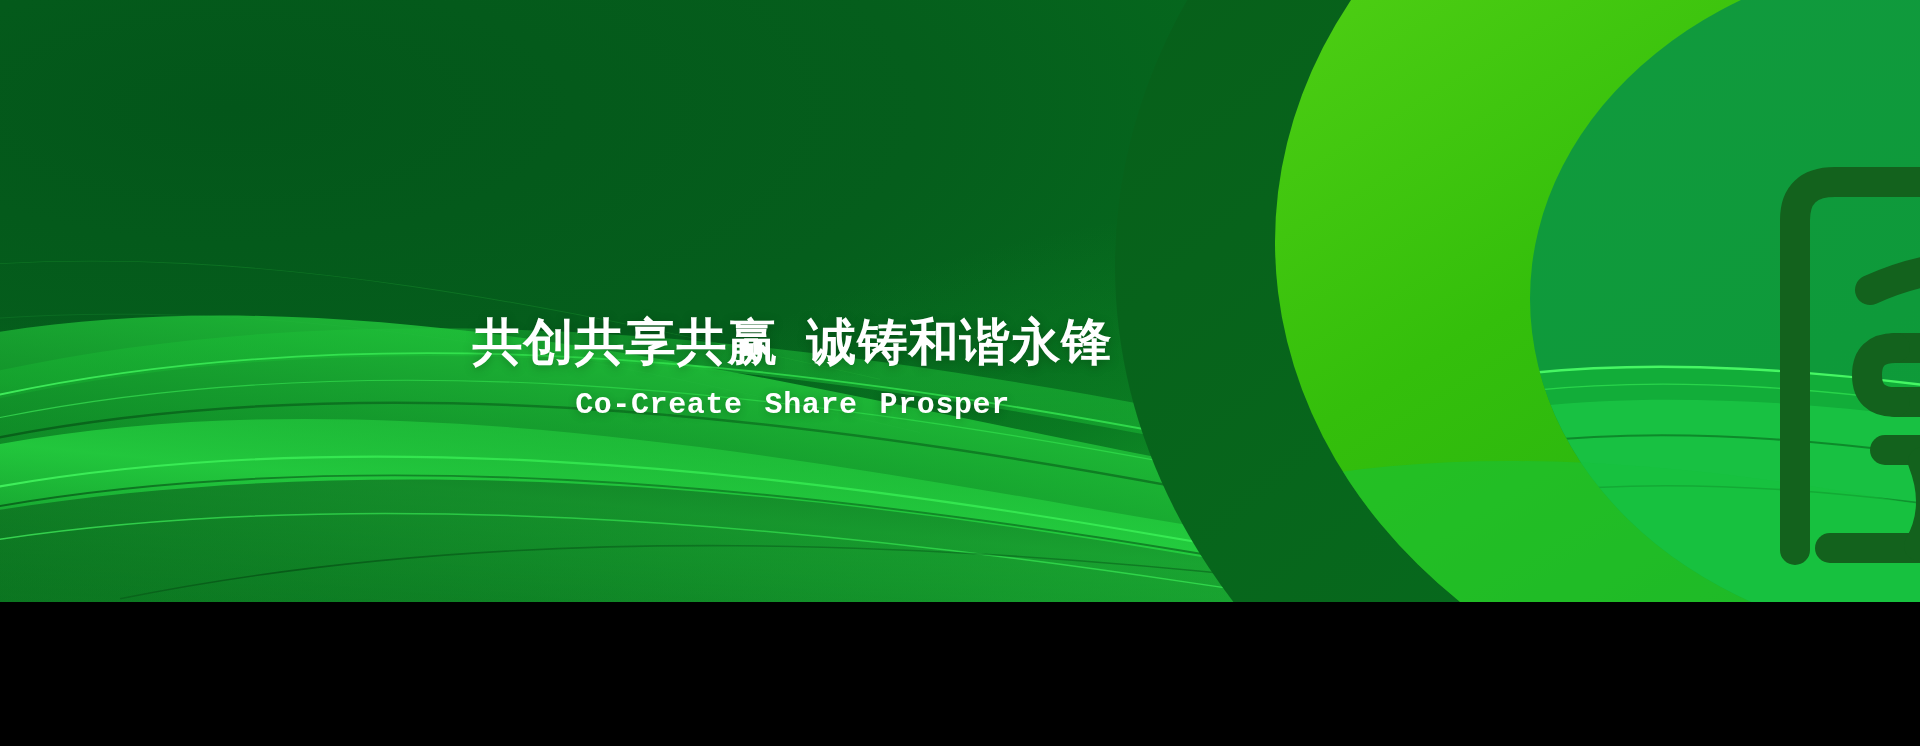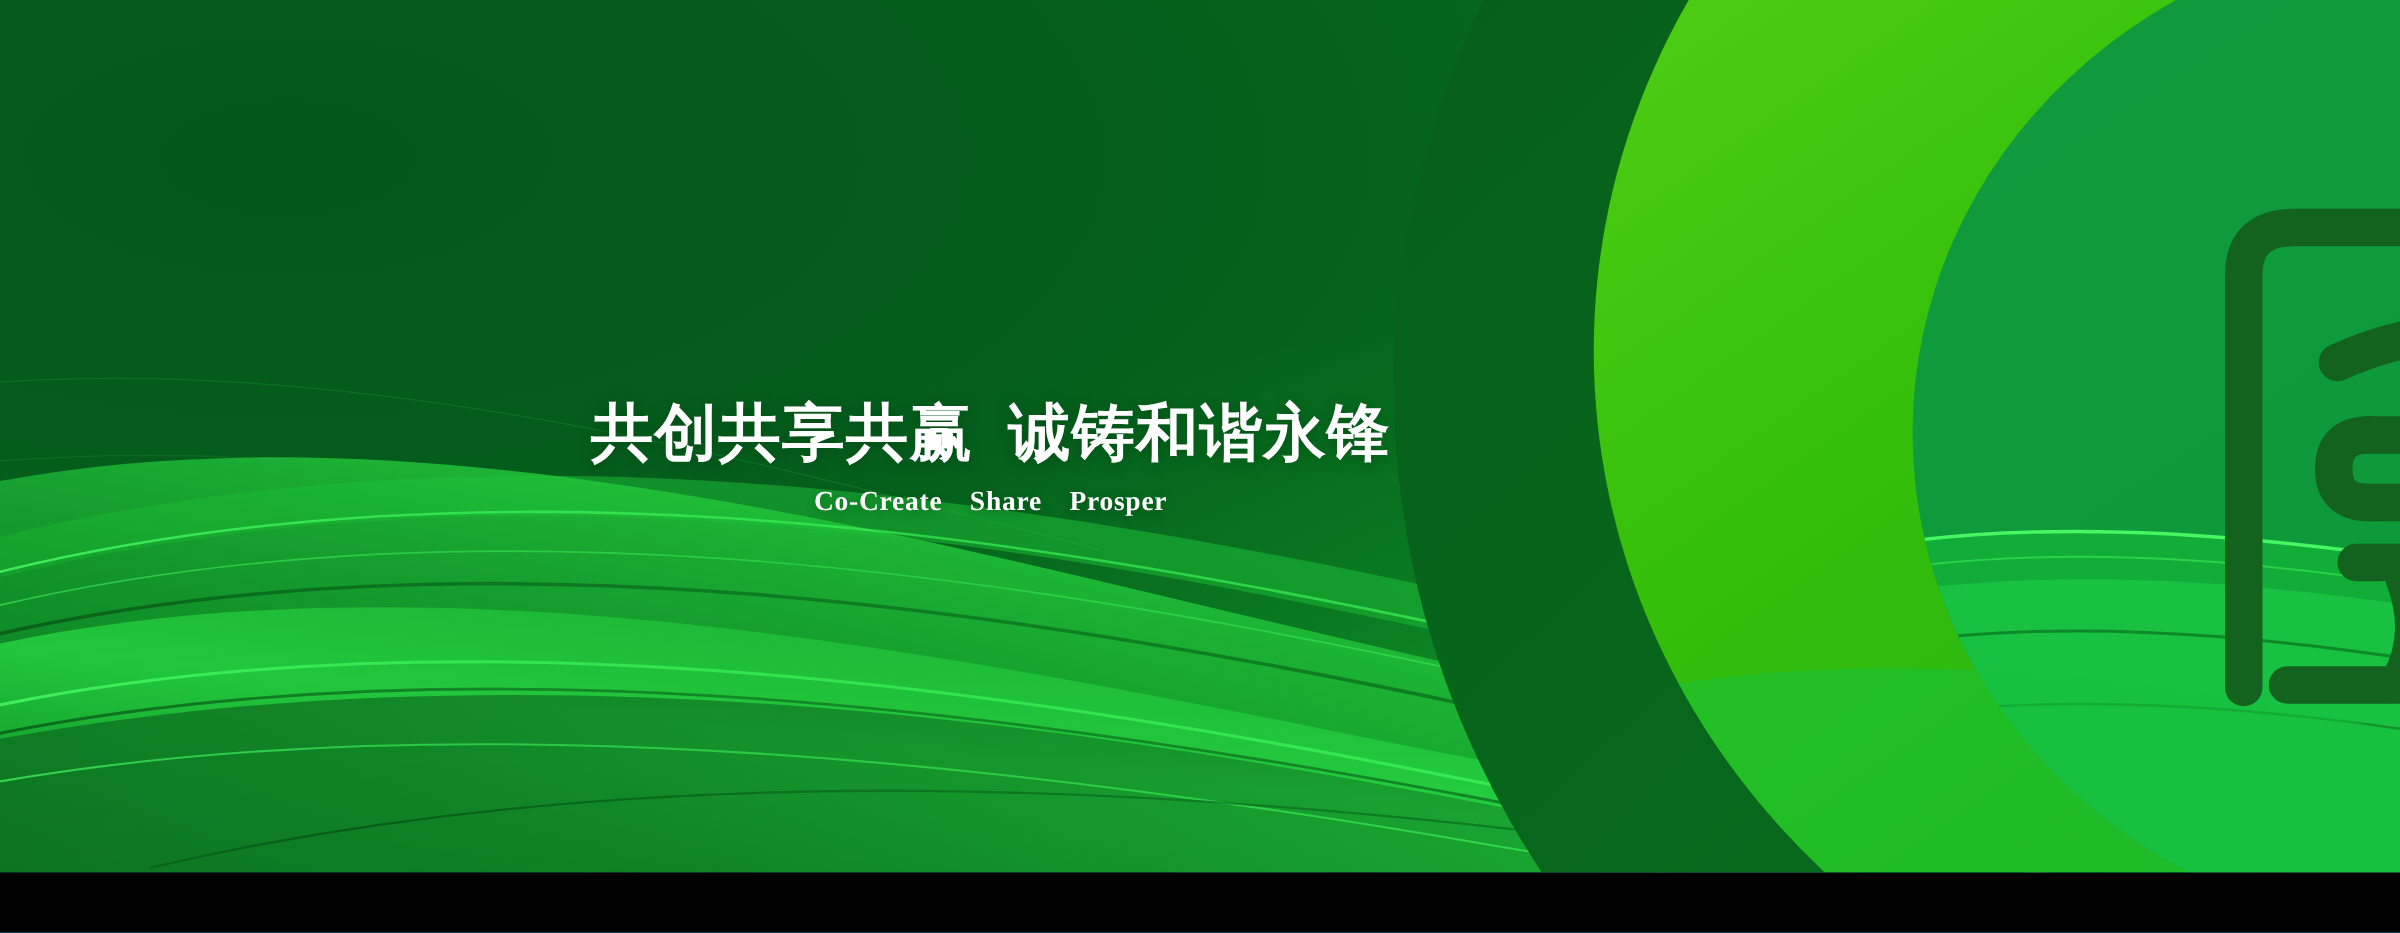--- a/index.html
+++ b/index.html
@@ -2,24 +2,24 @@
 <html lang="zh"><head>
 <meta charset="utf-8">
 <title>Banner</title>
 <style>
   html,body{margin:0;padding:0;background:#000;}
   *{box-sizing:border-box;}
 
   .banner{
     position:relative;
     width:1920px;
-    height:698px;
+    height:602px;
     overflow:hidden;
     background:#0369a1;
-    font-family:Liberation Serif, serif;
+    font-family:Liberation Mono, monospace;
     user-select:none;
   }
 
   
   .bg-base{
     position:absolute;inset:0;
     background:
       radial-gradient(120% 150% at 12% 18%, #03561a 0%, #055e1c 30%, #06721f 62%, #089127 100%);
   }
   .bg-sheen{
@@ -64,21 +64,21 @@
     line-height:1.12;
     font-weight:700;
     letter-spacing:1px;
     white-space:nowrap;
     text-shadow:0 2px 10px rgba(0,40,8,.35);
   }
   .headline .gap{display:inline-block;width:28px;}
   .subline{
     margin:14px 0 0 0;
     color:#ffffff;
-    font-size:22px;
+    font-size:30px;
     font-weight:700;
     letter-spacing:.6px;
     white-space:nowrap;
     text-shadow:0 2px 8px rgba(0,40,8,.30);
   }
   .subline .w{display:inline-block;}
   .subline .sp{display:inline-block;width:22px;}
 </style>
 </head>
 <body>

